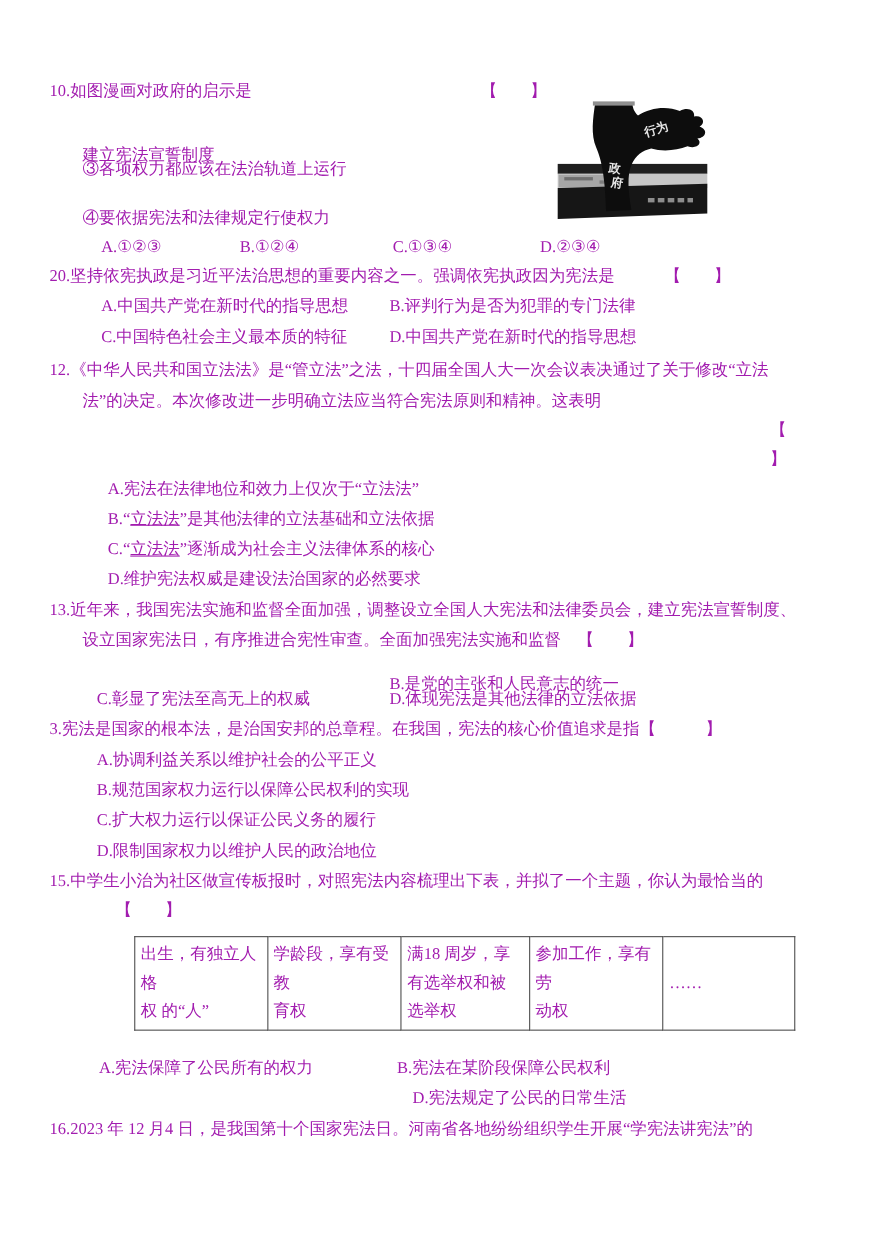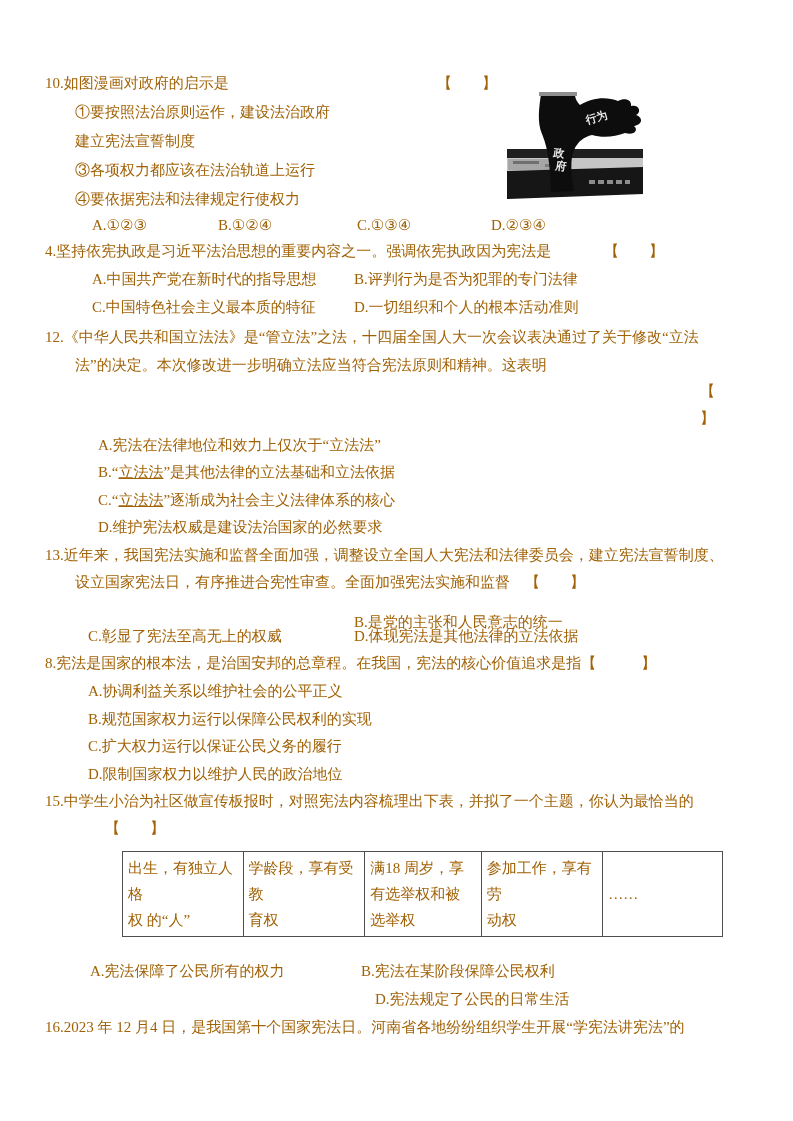--- a/index.html
+++ b/index.html
@@ -1,21 +1,21 @@
 <!DOCTYPE html>
 <html><head>
 <meta charset="utf-8">
 <style>
   html,body{margin:0;padding:0;background:#ffffff;}
   .page{
     position:relative;
     width:793px;height:1121px;
     background:#ffffff;
     font-family:"Liberation Serif","DejaVu Serif",serif;
-    color:#a16207;
+    color:#a21caf;
     font-size:15px;
     overflow:hidden;
   }
   .ln{position:absolute;white-space:nowrap;line-height:21px;}
   .u{text-decoration:underline;text-align:center;}
   .qtable{
     position:absolute;left:122px;top:836px;
     border-collapse:collapse;table-layout:fixed;
     width:601px;height:86px;margin-top:15px;
   }
@@ -30,23 +30,22 @@
   .cartoon{position:absolute;left:505px;top:92px;}
   svg text{font-family:"Liberation Serif","DejaVu Serif",serif;font-weight:bold;}
 </style>
 </head>
 <body>
 
 <div class="page">
 
   <div class="ln" style="left:45px;top:73px"><span>10.如图漫画对政府的启示是</span></div>
   <div class="ln" style="left:437px;top:73px">【　　】</div>
-  <div class="ln" style="left:75px;top:102px">①要按照法治原则运作，建设法治政府</div>
   <div class="ln" style="left:75px;top:131px">建立宪法宣誓制度</div>
-  <div class="ln" style="left:75px;top:160px">③各项权力都应该在法治轨道上运行</div>
+  <div class="ln" style="left:75px;top:144px">③各项权力都应该在法治轨道上运行</div>
   <div class="ln" style="left:75px;top:189px">④要依据宪法和法律规定行使权力</div>
   <div class="ln" style="left:92px;top:215px">A.①②③</div>
   <div class="ln" style="left:218px;top:215px">B.①②④</div>
   <div class="ln" style="left:357px;top:215px">C.①③④</div>
   <div class="ln" style="left:491px;top:215px">D.②③④</div>
 
   <svg class="cartoon" width="145" height="107" viewBox="0 0 145 107">
     <rect x="2" y="57" width="136" height="9" fill="#1f1f1f"></rect>
     <rect x="2" y="66" width="136" height="13" fill="#c6c6c6"></rect>
     <rect x="3" y="67" width="58" height="11" fill="#9b9b9b" opacity="0.75"></rect>
@@ -63,43 +62,43 @@
     <path fill="#0d0d0d" d="M36,2 C34,16 32,30 37,42 C42,54 45,68 46,100 L69,99 C66,82 65,67 69,58
          C73,49 79,45 87,43 C97,46 110,45 120,41 C129,44 134,38 129,34
          C137,33 139,26 131,23 C137,20 134,12 126,14 C127,8 120,5 113,9
          C101,4 86,6 75,13 C71,9 70,5 70,2 Z"></path>
     <rect x="34" y="0" width="38" height="4" fill="#8f8f8f"></rect>
     <text x="82" y="32" font-size="11" fill="#e6e6e6" transform="rotate(-16 82 32)">行为</text>
     <text x="48" y="64" font-size="11" fill="#e6e6e6" transform="rotate(8 48 64)">政</text>
     <text x="50" y="77" font-size="11" fill="#e6e6e6" transform="rotate(8 50 77)">府</text>
   </svg>
 
-  <div class="ln" style="left:45px;top:241px">4.坚持依宪执政是习近平法治思想的重要内容之一。强调依宪执政因为宪法是</div>
+  <div class="ln" style="left:45px;top:241px">20.坚持依宪执政是习近平法治思想的重要内容之一。强调依宪执政因为宪法是</div>
   <div class="ln" style="left:604px;top:241px">【　　】</div>
   <div class="ln" style="left:92px;top:269px">A.中国共产党在新时代的指导思想</div>
   <div class="ln" style="left:354px;top:269px">B.评判行为是否为犯罪的专门法律</div>
   <div class="ln" style="left:92px;top:297px">C.中国特色社会主义最本质的特征</div>
-  <div class="ln" style="left:354px;top:297px">D.一切组织和个人的根本活动准则</div>
+  <div class="ln" style="left:354px;top:297px">D.中国共产党在新时代的指导思想</div>
 
   <div class="ln" style="left:45px;top:327px">12.《中华人民共和国立法法》是“管立法”之法，十四届全国人大一次会议表决通过了关于修改“立法</div>
   <div class="ln" style="left:75px;top:355px">法”的决定。本次修改进一步明确立法应当符合宪法原则和精神。这表明</div>
   <div class="ln" style="left:700px;top:381px">【</div>
   <div class="ln" style="left:700px;top:408px">】</div>
   <div class="ln" style="left:98px;top:435px">A.宪法在法律地位和效力上仅次于“立法法”</div>
   <div class="ln" style="left:98px;top:462px"><span>B.“</span><span class="u">立法法</span><span>”是其他法律的立法基础和立法依据</span></div>
   <div class="ln" style="left:98px;top:490px"><span>C.“</span><span class="u">立法法</span><span>”逐渐成为社会主义法律体系的核心</span></div>
   <div class="ln" style="left:98px;top:517px">D.维护宪法权威是建设法治国家的必然要求</div>
 
   <div class="ln" style="left:45px;top:545px">13.近年来，我国宪法实施和监督全面加强，调整设立全国人大宪法和法律委员会，建立宪法宣誓制度、</div>
   <div class="ln" style="left:75px;top:572px">设立国家宪法日，有序推进合宪性审查。全面加强宪法实施和监督　【　　】</div>
   <div class="ln" style="left:354px;top:612px">B.是党的主张和人民意志的统一</div>
   <div class="ln" style="left:88px;top:626px">C.彰显了宪法至高无上的权威</div>
   <div class="ln" style="left:354px;top:626px">D.体现宪法是其他法律的立法依据</div>
 
-  <div class="ln" style="left:45px;top:653px">8.宪法是国家的根本法，是治国安邦的总章程。在我国，宪法的核心价值追求是指【　　　】</div>
+  <div class="ln" style="left:45px;top:653px">3.宪法是国家的根本法，是治国安邦的总章程。在我国，宪法的核心价值追求是指【　　　】</div>
   <div class="ln" style="left:88px;top:681px">A.协调利益关系以维护社会的公平正义</div>
   <div class="ln" style="left:88px;top:709px">B.规范国家权力运行以保障公民权利的实现</div>
   <div class="ln" style="left:88px;top:736px">C.扩大权力运行以保证公民义务的履行</div>
   <div class="ln" style="left:88px;top:764px">D.限制国家权力以维护人民的政治地位</div>
 
   <div class="ln" style="left:45px;top:791px">15.中学生小治为社区做宣传板报时，对照宪法内容梳理出下表，并拟了一个主题，你认为最恰当的</div>
   <div class="ln" style="left:105px;top:818px">【　　】</div>
 
   <table class="qtable">
     <colgroup>

